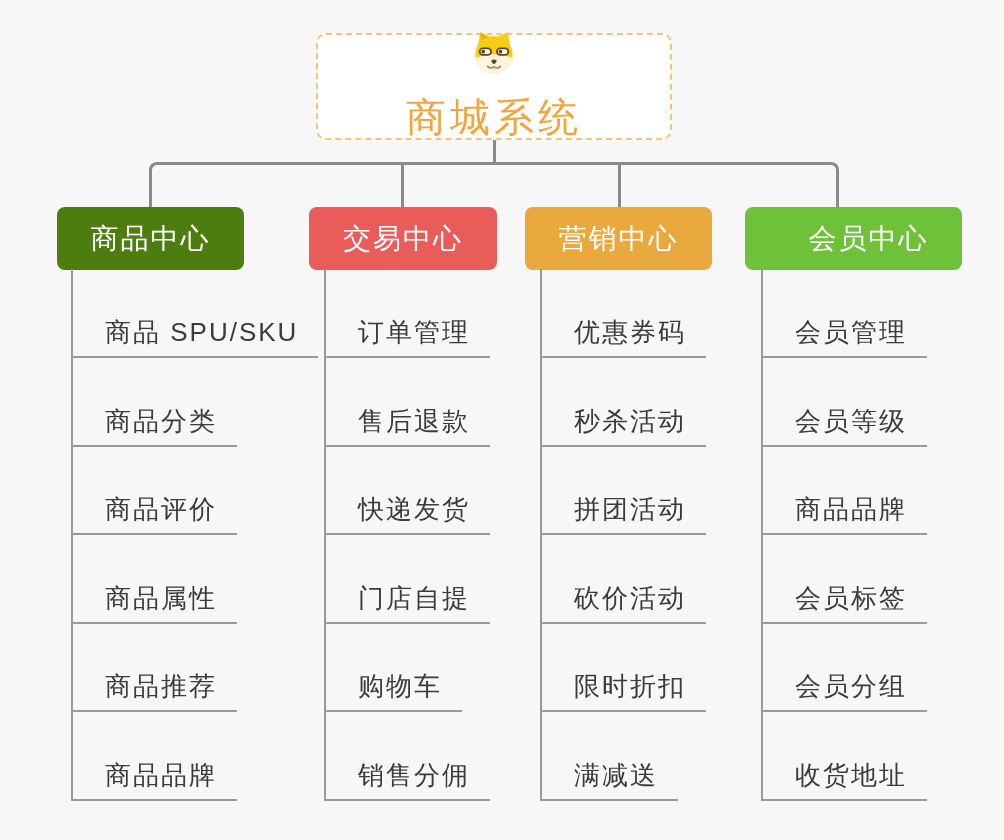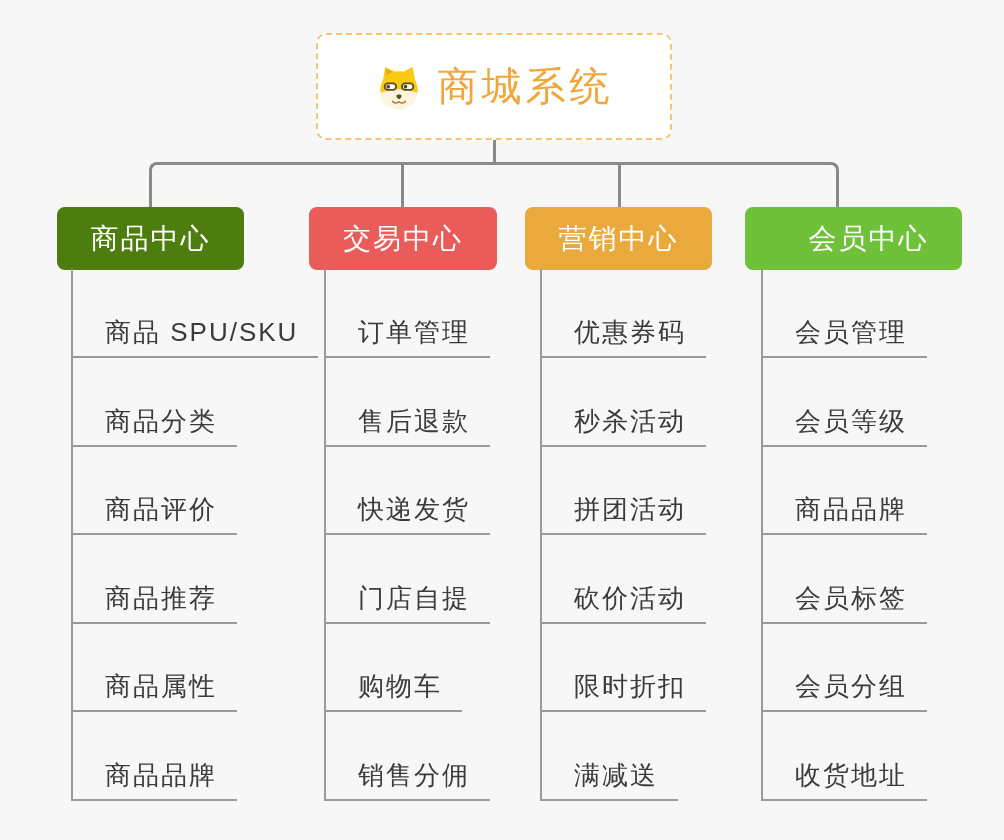--- a/index.html
+++ b/index.html
@@ -24,21 +24,21 @@
     border-top:3px solid var(--connector,#8a8a8a);
     border-top-right-radius:8px;box-sizing:border-box;}
   .drop-m1{left:401px;top:163px;width:3px;height:45px;}
   .drop-m2{left:618px;top:163px;width:3px;height:45px;}
 
   
   .root-node{
     position:absolute;left:316px;top:33px;width:356px;height:107px;
     background:#ffffff;border:2px dashed var(--root_border,#f6c473);
     border-radius:10px;box-sizing:border-box;
-    display:flex;align-items:center;justify-content:center;gap:15px;
+    display:flex;align-items:center;justify-content:center;gap:15px;flex-direction:column;
   }
   .root-title{
     color:var(--root_title,#f0a63c);font-size:40px;font-weight:500;
     letter-spacing:4px;white-space:nowrap;
   }
   .dog{width:48px;height:46px;display:inline-block;flex:0 0 auto;}
 
   
   .branch{
     position:absolute;top:207px;width:187px;height:63px;border-radius:8px;
@@ -115,26 +115,26 @@
     <div class="item">
         <span>商品 SPU/SKU</span>
       </div>
     <div class="item">
         <span>商品分类</span>
       </div>
     <div class="item">
         <span>商品评价</span>
       </div>
     <div class="item">
+        <span>商品属性</span>
+      </div>
+    <div class="item">
         <span>商品推荐</span>
       </div>
     <div class="item">
-        <span>商品属性</span>
-      </div>
-    <div class="item">
         <span>商品品牌</span>
       </div>
   </div>
 
   <div class="col c1">
     <div class="spine"></div>
     <div class="item">
         <span>订单管理</span>
       </div>
     <div class="item">

